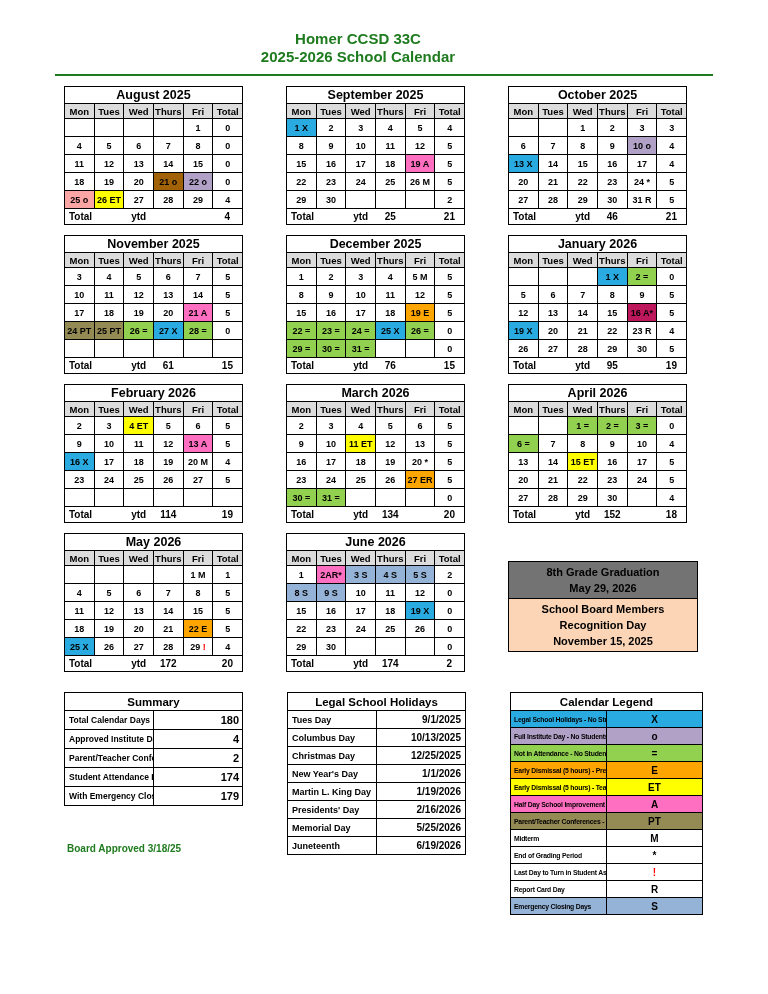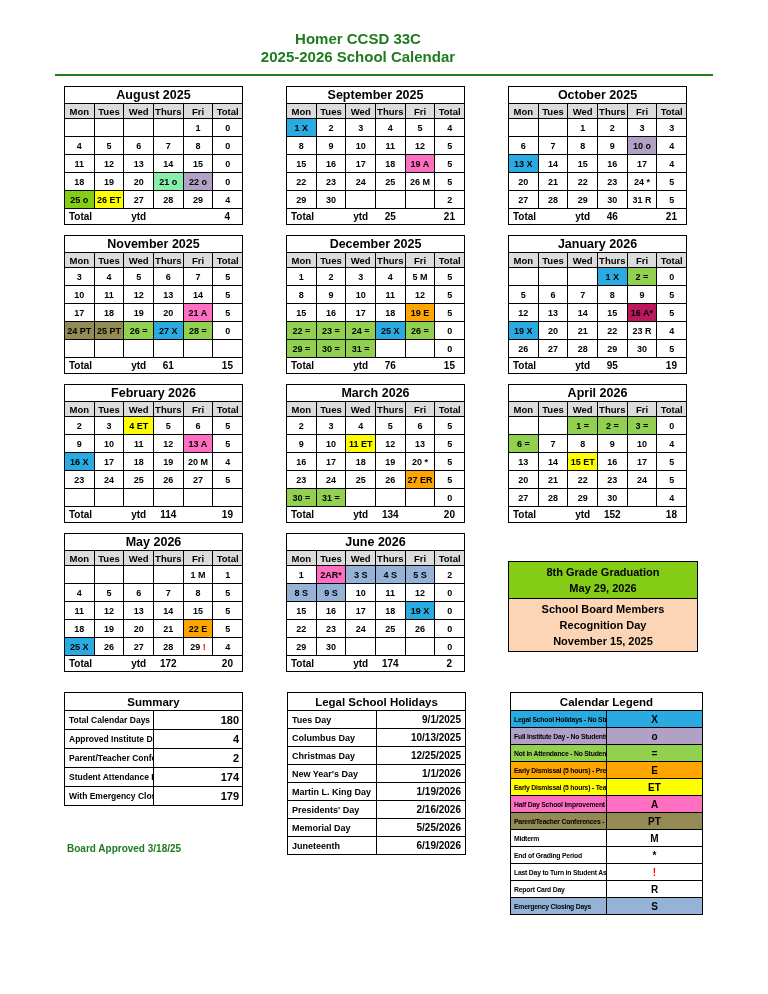--- a/index.html
+++ b/index.html
@@ -97,26 +97,26 @@
             <td>12</td>
             <td>13</td>
             <td>14</td>
             <td>15</td>
             <td>0</td>
           </tr>
           <tr class="week">
             <td>18</td>
             <td>19</td>
             <td>20</td>
-            <td style="background: #86efac; margin-top: 48px;">21 o</td>
+            <td style="background: #a16207; margin-top: 48px;">21 o</td>
             <td style="background: rgb(178, 161, 199);">22 o</td>
             <td>0</td>
           </tr>
           <tr class="week">
-            <td style="background: #84cc16;">25 o</td>
+            <td style="background: #fca5a5;">25 o</td>
             <td style="background: rgb(255, 255, 0);">26 ET</td>
             <td>27</td>
             <td>28</td>
             <td>29</td>
             <td>4</td>
           </tr>
           <tr class="trow">
             <td class="t-label" colspan="2">Total</td>
             <td class="t-mid">ytd</td>
             <td class="t-mid"></td>
@@ -739,21 +739,21 @@
           <tr class="trow">
             <td class="t-label" colspan="2">Total</td>
             <td class="t-mid">ytd</td>
             <td class="t-mid">174</td>
             <td class="t-mid"></td>
             <td class="t-mid">2</td>
           </tr>
         </tbody>
       </table>
       <div class="notices">
-        <div class="notice" style="background: #84cc16;">
+        <div class="notice" style="background: #737373;">
           <div>8th Grade Graduation</div>
           <div>May 29, 2026</div>
         </div>
         <div class="notice" style="background: rgb(251, 213, 181);">
           <div>School Board Members</div>
           <div>Recognition Day</div>
           <div>November 15, 2025</div>
         </div>
       </div>
     </div>

